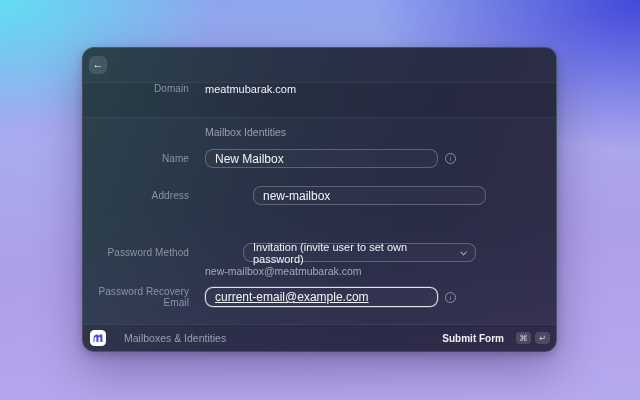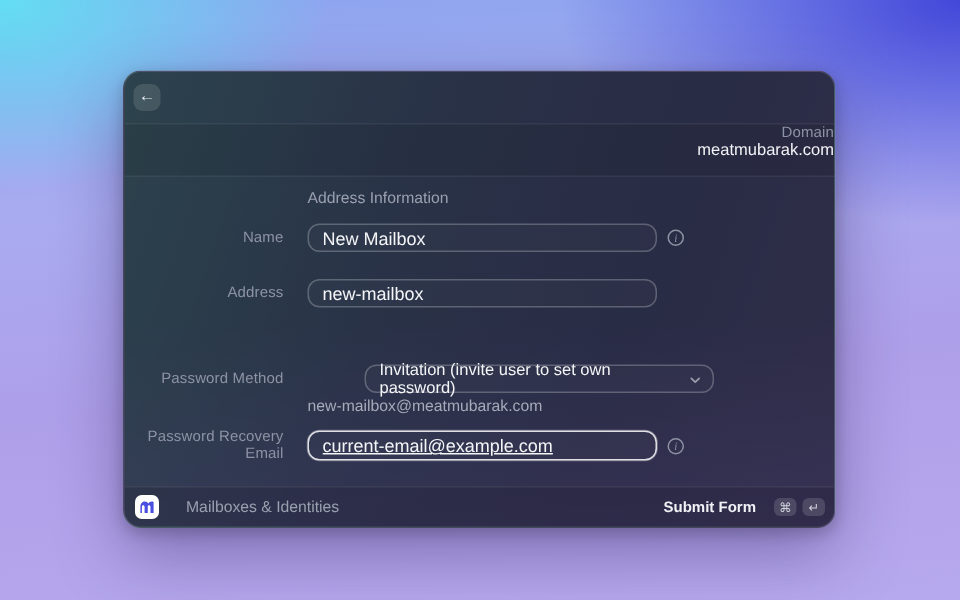--- a/index.html
+++ b/index.html
@@ -30,21 +30,21 @@
     border-radius:6px; background:rgba(255,255,255,0.12);
     color:#e9ebf0; font-size:11px; line-height:17px; text-align:center;
     cursor:default;
   }
 
   .domain-row {
     position:absolute; left:0; right:0; top:34px; height:36px;
     border-top:1px solid rgba(255,255,255,0.07);
     border-bottom:1px solid rgba(255,255,255,0.07);
     background:rgba(0,0,0,0.06);
-    display:flex; align-items:flex-end;flex-direction:column;
+    display:flex; align-items:flex-start;
   }
 
   .row { position:absolute; left:0; right:0; display:flex; align-items:center; }
   .row-label {
     width:106px; flex-shrink:0; text-align:right;
     font-size:10px; color:#8d93a4; letter-spacing:.1px;
   }
   .row-value { margin-left:16px; font-size:11px; color:#f2f3f6; }
 
   .section-title {
@@ -103,41 +103,41 @@
   .submit-label { font-size:10px; font-weight:700; color:#f0f1f5; margin-right:8px; }
   .keycap {
     width:15px; height:12px; border-radius:4px;
     background:rgba(255,255,255,0.14); color:#cdd0da;
     font-size:8.5px; line-height:12px; text-align:center;
     margin-left:4px; flex-shrink:0;
   }
 
   
   .row-name     { top:101px; height:19px; }
-  .row-address  { top:138px; height:19px; }
+  .row-address  { top:138px; height:19px;gap:48px; }
   .row-method   { top:195px; height:19px;gap:38px; }
   .row-recovery { top:233px; height:32px; }
 </style>
 </head>
 <body>
 
 <div class="window">
 
   <div class="win-header">
     <div class="back-btn">
       <span>←</span>
     </div>
   </div>
 
   <div class="domain-row">
     <div class="row-label">Domain</div>
     <div class="row-value">meatmubarak.com</div>
   </div>
 
-  <div class="section-title">Address Information</div>
+  <div class="section-title">Mailbox Identities</div>
 
   <div class="row row-name">
     <div class="row-label">Name</div>
     <div class="control">
       <input class="text-input" type="text" value="New Mailbox" style="">
     </div>
     <span class="info-icon">i</span>
   </div>
 
   <div class="row row-address">

